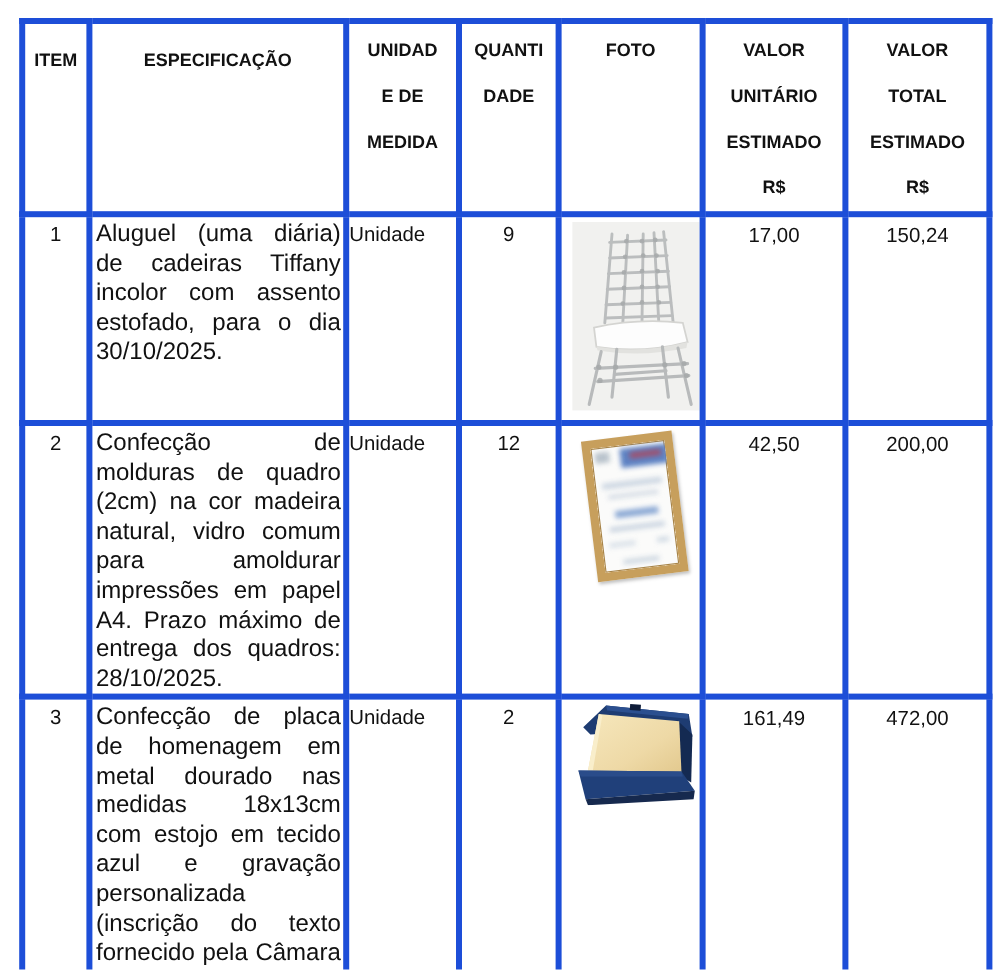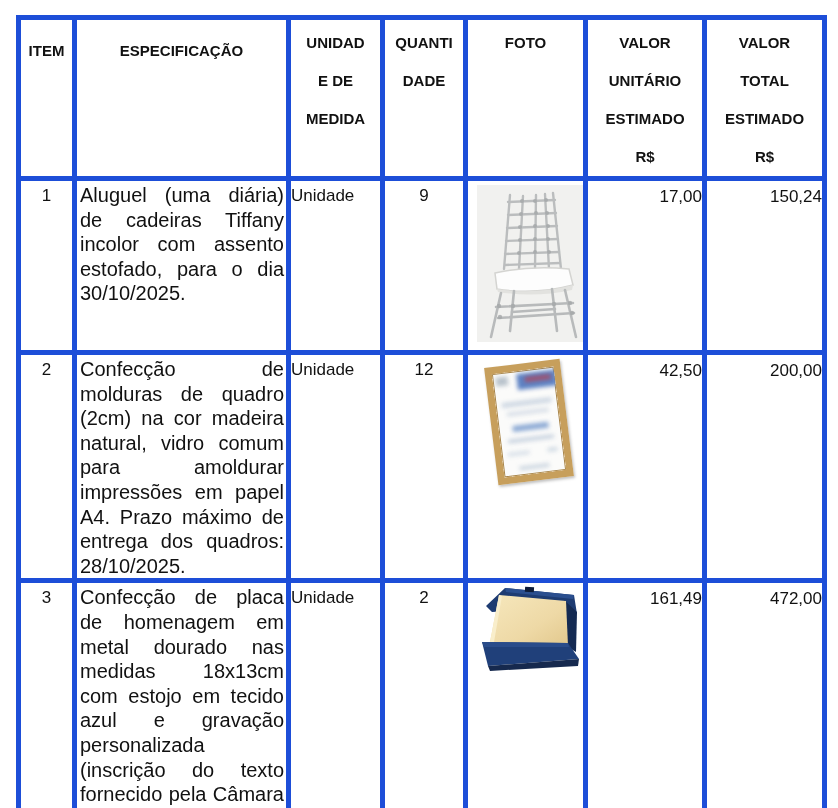--- a/index.html
+++ b/index.html
@@ -51,21 +51,21 @@
     text-align: justify;
     padding: 2px 2px 0 3px;
     letter-spacing: 0px;
   }
   td.cell-unit {
     font-size: 17px;
     line-height: 24px;
     padding-top: 3px;
   }
   td.cell-val {
-    text-align: right;
+    text-align: center;
     font-size: 17px;
     line-height: 24px;
     padding-top: 4px;
   }
   td.cell-photo { padding: 0; }
 
   
   .photo-chair {
     width: 109px; height: 157px;
     margin: 4px 0 0 9px;

